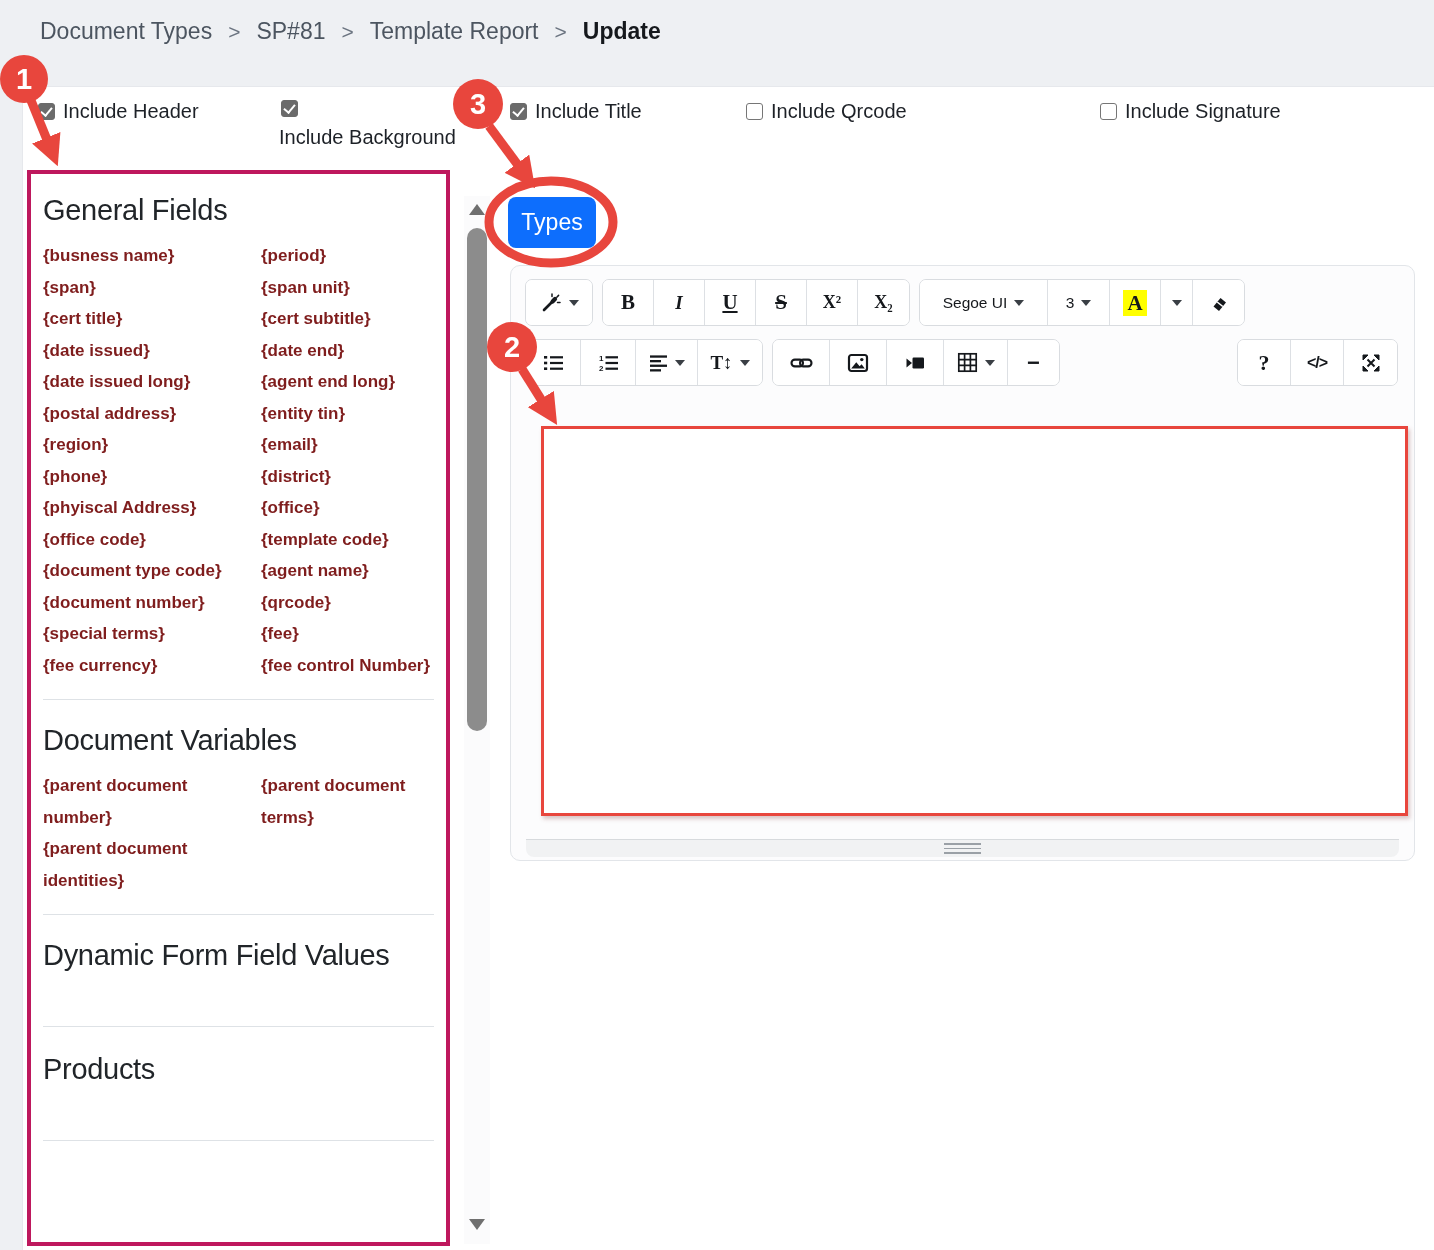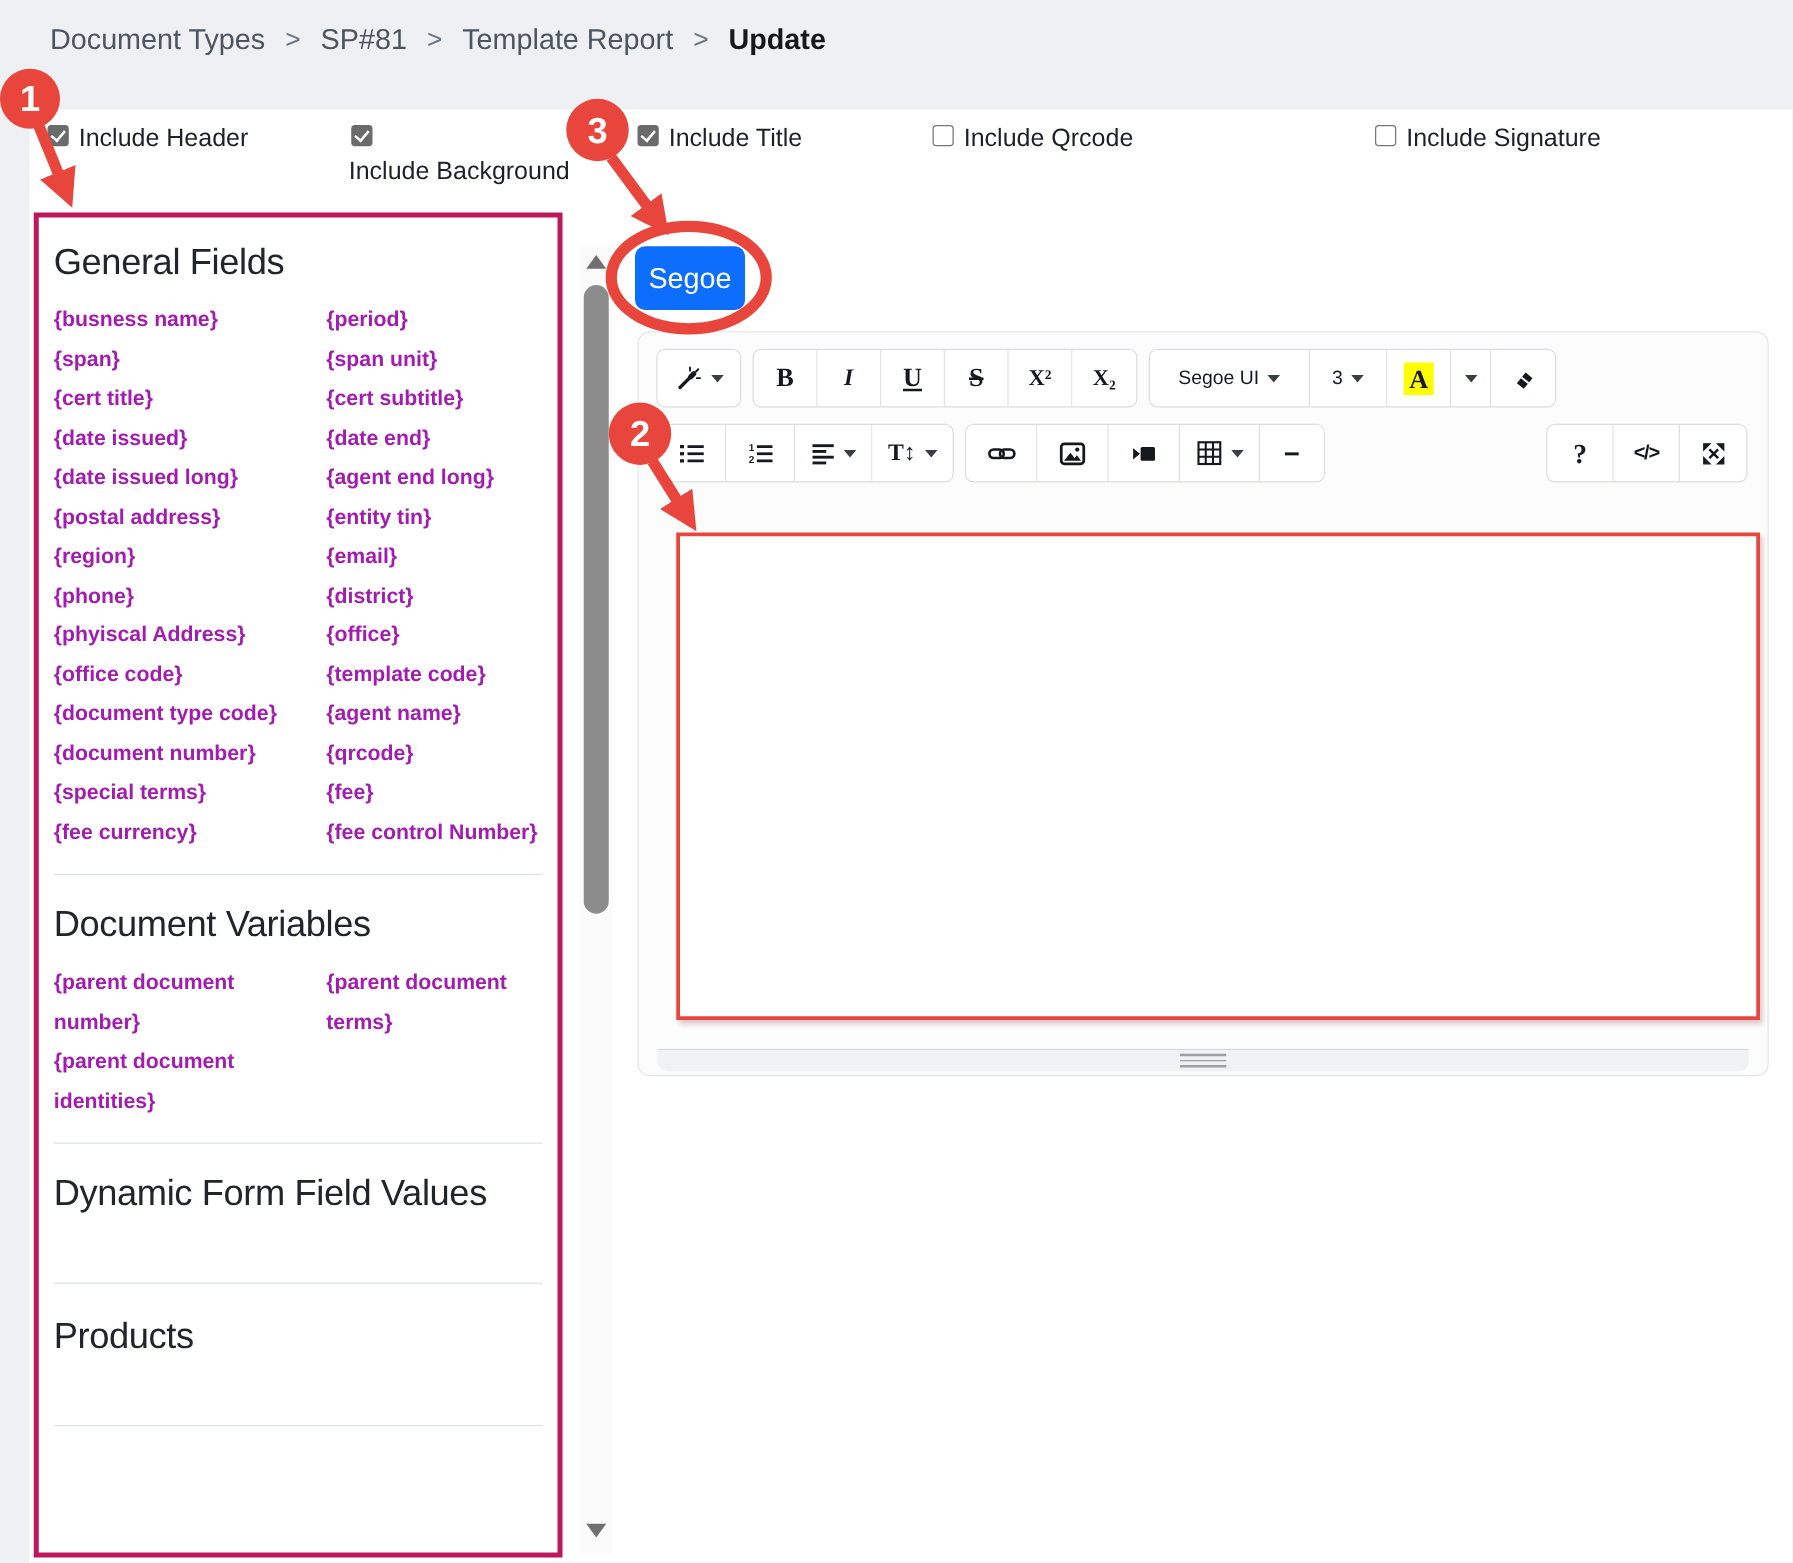--- a/index.html
+++ b/index.html
@@ -8,30 +8,30 @@
   
   .breadcrumb{position:absolute;left:40px;top:18px;display:flex;align-items:center;gap:16px;font-size:23px;color:#4c5560;}
   .breadcrumb .crumb{cursor:default;}
   .breadcrumb .sep{color:#6b7480;font-size:21px;}
   .breadcrumb .current{color:#15181c;font-weight:bold;}
 
   
   .card{position:absolute;left:22px;top:86px;width:1412px;height:1164px;background:#ffffff;border:1px solid #e6e8ec;border-right:none;border-bottom:none;border-top-left-radius:8px;}
 
   
-  .opt{position:absolute;display:flex;align-items:flex-start;gap:8px;font-size:20px;color:#1d2127;}
+  .opt{position:absolute;display:flex;align-items:center;gap:8px;font-size:20px;color:#1d2127;}
   .opt-col{flex-direction:column;align-items:flex-start;gap:9px;}
   .cb{width:17px;height:17px;border:1.5px solid #767676;border-radius:3px;background:#fff;box-sizing:border-box;position:relative;flex:0 0 auto;}
   .cb.checked{background:#6b6b6b;border-color:#6b6b6b;}
   .cb.checked::after{content:"";position:absolute;left:4px;top:1px;width:5px;height:9px;border:solid #fff;border-width:0 2.2px 2.2px 0;transform:rotate(40deg);}
 
   
   .fields-panel{position:absolute;left:27px;top:170px;width:423px;height:1076px;box-sizing:border-box;border:4px solid #be185d;background:#fff;padding:20px 8px 0 12px;overflow:hidden;}
   .fields-panel h2{margin:0;font-size:29px;font-weight:400;color:#212529;letter-spacing:-0.3px;}
-  .field-grid{display:grid;grid-template-columns:194px 176px;column-gap:24px;margin-top:13px;font-size:17px;font-weight:bold;color:#a21caf;line-height:31.5px;}
+  .field-grid{display:grid;grid-template-columns:194px 176px;column-gap:24px;margin-top:13px;font-size:17px;font-weight:bold;color:#7f1d1d;line-height:31.5px;}
   .field-item{display:block;}
   .divider{border:none;border-top:1px solid #dee2e6;margin:18px 4px 24px 0;}
   .divider.pre-empty{margin-bottom:26px;}
   .empty-gap{height:36px;}
 
   
   .mid-scrollbar{position:absolute;left:464px;top:196px;width:26px;height:1048px;background:#fbfbfc;}
   .sb-arrow-up{position:absolute;left:5px;top:8px;width:0;height:0;border-left:8px solid transparent;border-right:8px solid transparent;border-bottom:11px solid #6f6f6f;}
   .sb-thumb{position:absolute;left:3px;top:32px;width:20px;height:503px;background:#8c8c8c;border-radius:10px;}
   .sb-arrow-down{position:absolute;left:5px;bottom:14px;width:0;height:0;border-left:8px solid transparent;border-right:8px solid transparent;border-top:11px solid #6f6f6f;}
@@ -164,21 +164,21 @@
     </section>
     <hr class="divider">
   </div>
 
   <div class="mid-scrollbar">
     <span class="sb-arrow-up"></span>
     <span class="sb-thumb"></span>
     <span class="sb-arrow-down"></span>
   </div>
 
-  <button class="save-btn">Segoe</button>
+  <button class="save-btn">Types</button>
 
   <div class="editor">
     <div class="toolbar-row">
       <div class="btn-group">
         <button class="tb-btn" style="min-width:66px;">
           <span class="icon">
             <svg width="22" height="22" viewBox="0 0 22 22" fill="none" stroke="#15181c">
               <path d="M4 18 L12 10" stroke-width="2.6" stroke-linecap="round"></path>
               <path d="M12.6 9.4 L15 7" stroke-width="4.2" stroke-linecap="round"></path>
               <path d="M17.5 10.5 h2.5 M16.8 5.2 l1.8-1.8 M12 4.5 v-2.5" stroke-width="1.5" stroke-linecap="round"></path>

